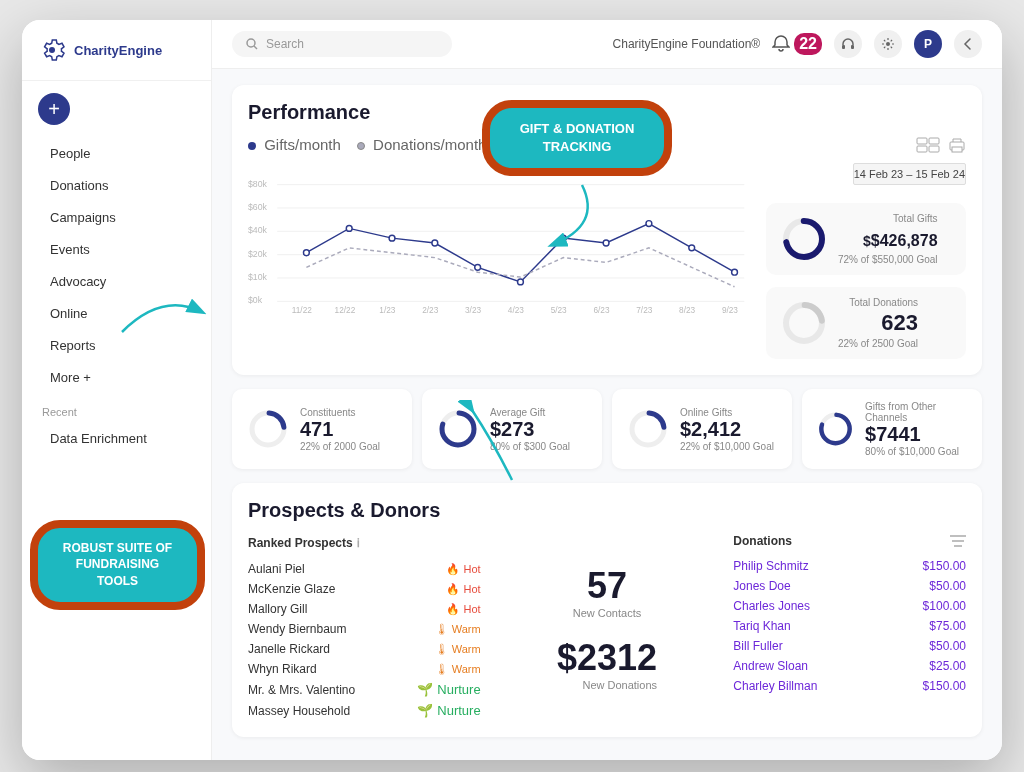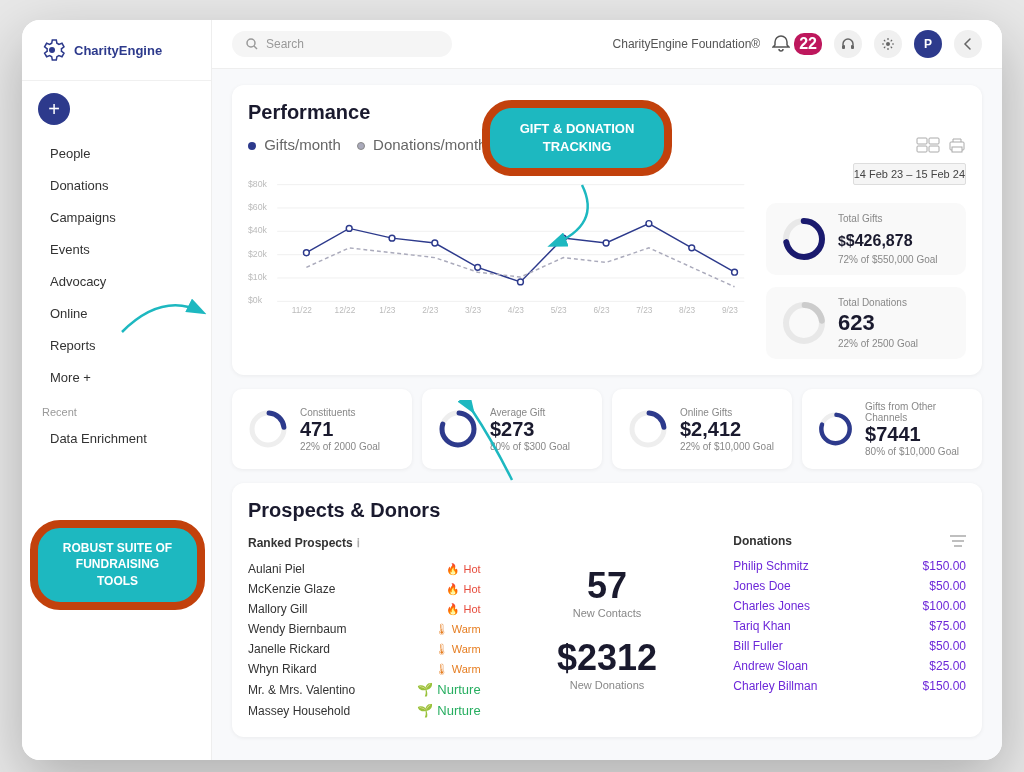--- a/index.html
+++ b/index.html
@@ -237,20 +237,21 @@
       border-radius: 10px;
       padding: 10px 14px;
     }
     .stat-label { font-size: 10px; color: #888; margin-bottom: 2px; }
     .stat-value { font-size: 22px; font-weight: 700; color: #1a1a2e; }
     .stat-goal { font-size: 10px; color: #888; margin-top: 2px; }
     .stat-card-row {
       display: flex;
       align-items: center;
       gap: 10px;
+      text-align: right;
     }
     
     .metrics-row {
       display: flex;
       gap: 10px;
       margin-bottom: 14px;
     }
     .metric-card {
       flex: 1;
       background: #fff;
@@ -298,21 +299,21 @@
     .badge-warm { color: #e67e22; font-size: 11px; }
     .badge-nurture { color: #27ae60; font-size: 13px; }
     .center-col {
       display: flex;
       flex-direction: column;
       align-items: center;
       justify-content: center;
       gap: 18px;
     }
     .big-num { font-size: 36px; font-weight: 700; color: #1a1a2e; text-align: center; }
-    .big-num-label { font-size: 11px; color: #888; text-align: center; }
+    .big-num-label { font-size: 11px; color: #888; text-align: right; }
     .donations-item {
       display: flex;
       justify-content: space-between;
       padding: 3px 0;
       font-size: 12px;
       color: #6d28d9;
     }
   </style>
 </head>
 <body>

